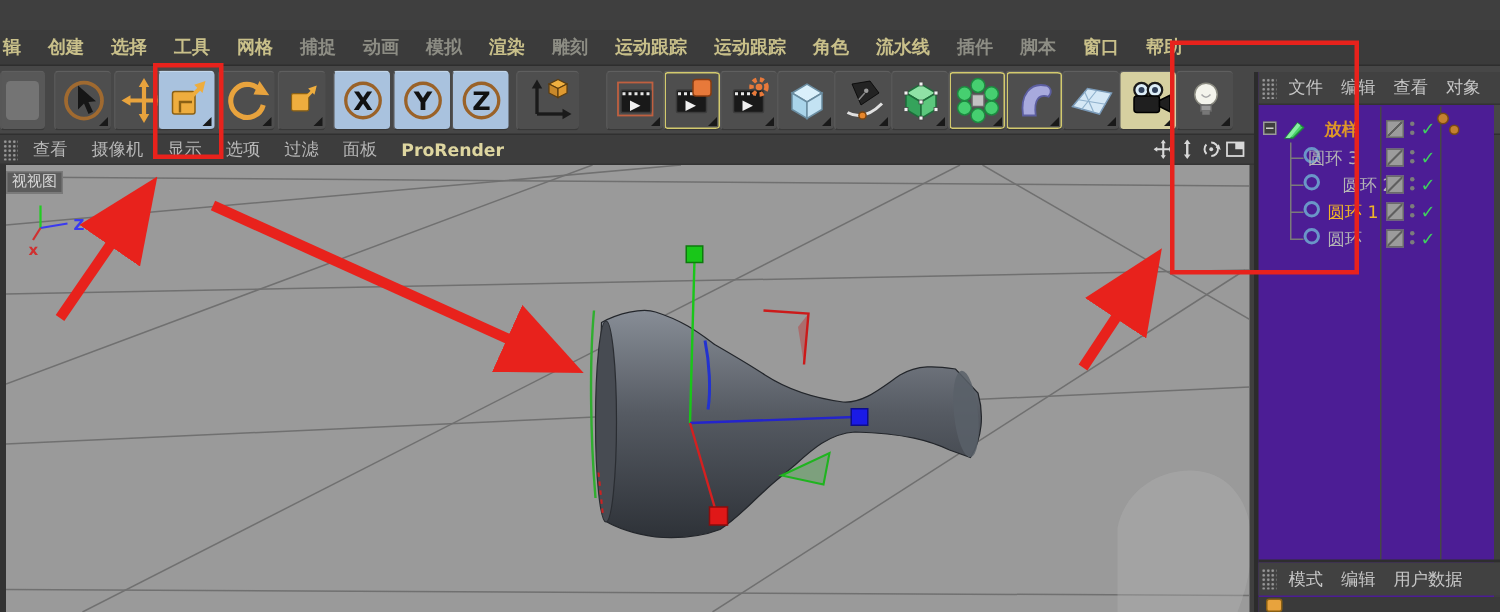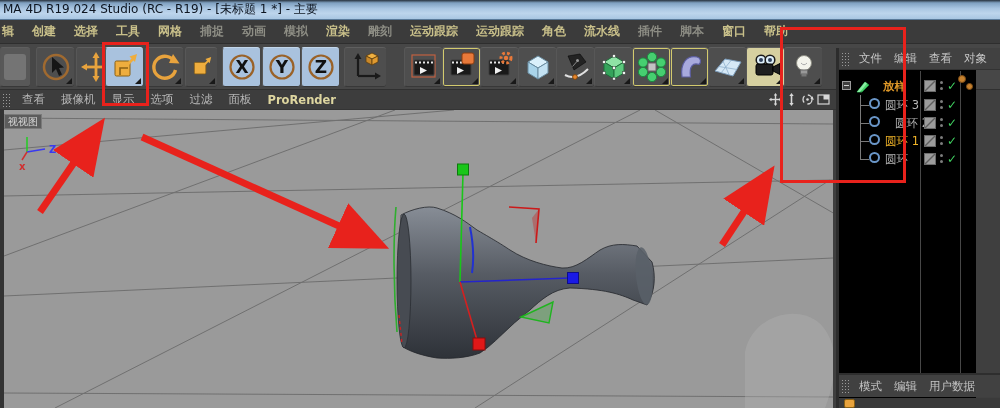--- a/index.html
+++ b/index.html
@@ -38,21 +38,21 @@
     background-image:radial-gradient(#9a9a9a 0.8px, transparent 0.9px);background-size:3px 3px;}
   .navicons{position:absolute;right:6px;top:3px;display:flex;gap:3px;}
 
   
   .viewport{position:absolute;left:4px;top:110px;width:829px;height:298px;background:#9a9a9a;overflow:hidden;}
   .leftstrip{position:absolute;left:0;top:110px;width:4px;height:298px;background:#333;}
   .viewlabel{position:absolute;left:0;top:4px;background:#5c5c5c;border:1px solid #7a7a7a;
     color:#d8d8d8;font-size:10px;padding:0 3px;line-height:13px;}
 
   
-  .rpanel{position:absolute;left:836px;top:48px;width:140px;height:360px;background:#000000;border-left:3px solid #2c2c2c;}
+  .rpanel{position:absolute;left:836px;top:48px;width:160px;height:360px;background:#4c1d95;border-left:3px solid #2c2c2c;}
   .omheader,.amheader{position:absolute;left:0;width:164px;height:22px;display:flex;align-items:center;
     font-size:11.5px;color:#c6c6c6;background:#414141;}
   .omheader{top:0;border-bottom:1px solid #333;}
   .omheader .pmi,.amheader .pmi{padding:0 6px;}
   .colsep{position:absolute;top:23px;width:1px;height:302px;background:#474747;}
   .row{position:absolute;left:0;width:164px;height:18px;font-size:11.5px;color:#b4b4b4;}
   .row .lbl{position:absolute;top:2px;white-space:nowrap;}
   .row .lbl.sel1{color:#dd9728;font-weight:bold;}
   .row .lbl.sel2{color:#f0b428;font-weight:normal;}
   .swatch{position:absolute;left:85px;top:3px;width:12px;height:12px;background:#9c9c9c;border:1px solid #6a6a6a;
@@ -73,23 +73,20 @@
 
   
   .redrect{position:absolute;border:3px solid #e8221c;z-index:40;}
   #annosvg{position:absolute;left:0;top:0;z-index:41;pointer-events:none;}
 </style>
 </head>
 <body>
 
 <div class="window">
 
-  <div class="titlebar">
-    <span>MA 4D R19.024 Studio (RC - R19) - [未标题 1 *] - 主要</span>
-  </div>
 
   <div class="menubar">
     <span class="mi first">辑</span>
     <span class="mi">创建</span>
     <span class="mi">选择</span>
     <span class="mi">工具</span>
     <span class="mi">网格</span>
     <span class="mi dim">捕捉</span>
     <span class="mi dim">动画</span>
     <span class="mi dim">模拟</span>
@@ -478,21 +475,21 @@
           <i></i>
           <i></i>
         </div>
       <span class="chk">✓</span>
     </div>
     <div class="odot" style="left:119px;top:27px"></div>
     <div class="odot" style="left:127px;top:35px;width:7px;height:7px"></div>
 
     <div class="row" style="top:48px">
       <div class="circicon" style="left:30px"></div>
-      <span class="lbl" style="left:46px">圆环 3</span>
+      <span class="lbl" style="left:33px">圆环 3</span>
       <div class="swatch"></div>
       <div class="vdots">
           <i></i>
           <i></i>
         </div>
       <span class="chk">✓</span>
     </div>
 
     <div class="row" style="top:66px">
       <div class="circicon" style="left:30px"></div>

